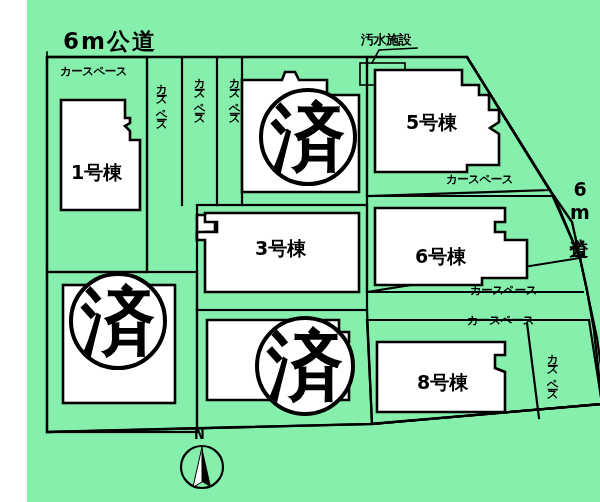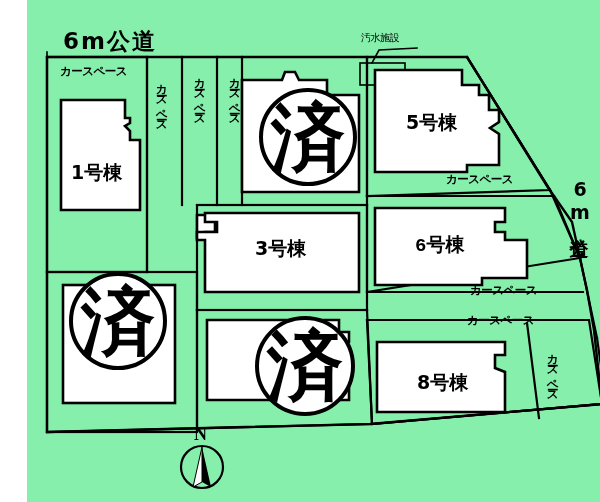--- a/index.html
+++ b/index.html
@@ -47,21 +47,21 @@
     stroke-linejoin: miter;
   }
   .boundary-outer {
     fill: none;
     stroke: #000000;
     stroke-width: 2.4;
     stroke-linejoin: miter;
   }
   .overlay-text {
     position: absolute;
-    font-family: Liberation Serif, serif;
+    font-family: Liberation Mono, monospace;
     color: #000;
     font-weight: 700;
     white-space: nowrap;
     line-height: 1.02;
   }
   .vlabel {
     writing-mode: vertical-rl;
     text-orientation: upright;
     font-size: 11.5px;
     letter-spacing: -0.5px;
@@ -102,22 +102,22 @@
     letter-spacing: 1px;
   }
   .bldg-name {
     position: absolute;
     font-size: 19px;
     font-weight: 700;
     letter-spacing: 0px;
   }
   .facility-label {
     position: absolute;
-    font-size: 10px;
-    font-weight: 400;
+    font-size: 13px;
+    font-weight: 700;
     letter-spacing: -0.5px;
   }
 </style>
 </head>
 <body>
 
 <div id="plan-root">
 
   <svg id="site-plan" viewBox="0 0 600 502">
 
@@ -223,21 +223,21 @@
 
   <div class="road-top" style="left:36px; top:26px;">6m公道</div>
 
   <div class="road-right" style="left:540px; top:178px;">6m公道</div>
 
   <div class="facility-label" style="left:334px; top:31px;">汚水施設</div>
 
   <div class="bldg-name" style="left:44px; top:160px;">1号棟</div>
   <div class="bldg-name" style="left:228px; top:236px;text-align:right;">3号棟</div>
   <div class="bldg-name" style="left:379px; top:110px;text-align:center;">5号棟</div>
-  <div class="bldg-name" style="left:388px; top:232px;font-family:Liberation Mono, monospace;">6号棟</div>
+  <div class="bldg-name" style="left:388px; top:244px;">6号棟</div>
   <div class="bldg-name" style="left:390px; top:370px;">8号棟</div>
 
   <div class="stamp-wrap" style="left:232px; top:88px; width:98px; height:98px;">
     <span style="font-size:74px;">済</span>
   </div>
 
   <div class="stamp-wrap" style="left:42px; top:272px; width:98px; height:98px;">
     <span style="font-size:74px;">済</span>
   </div>
 

